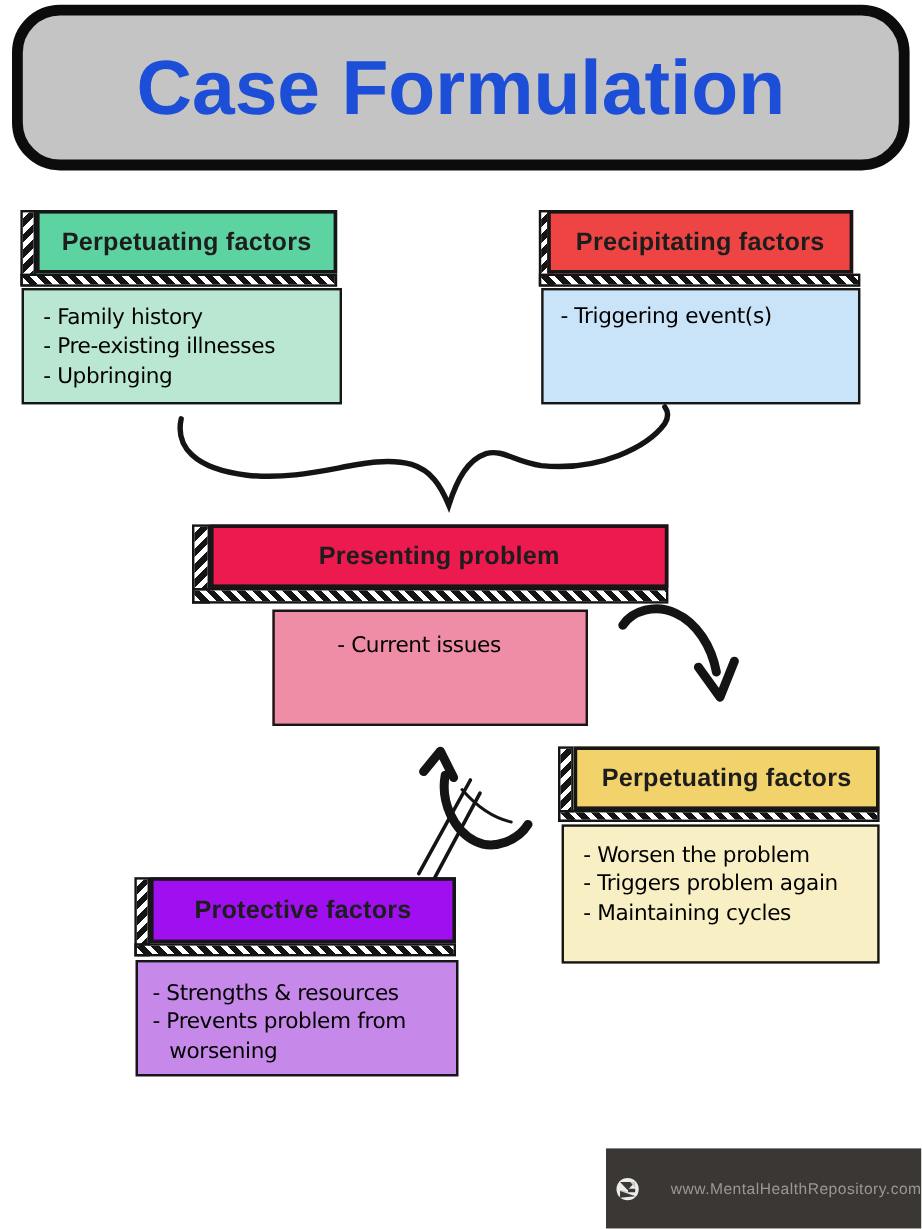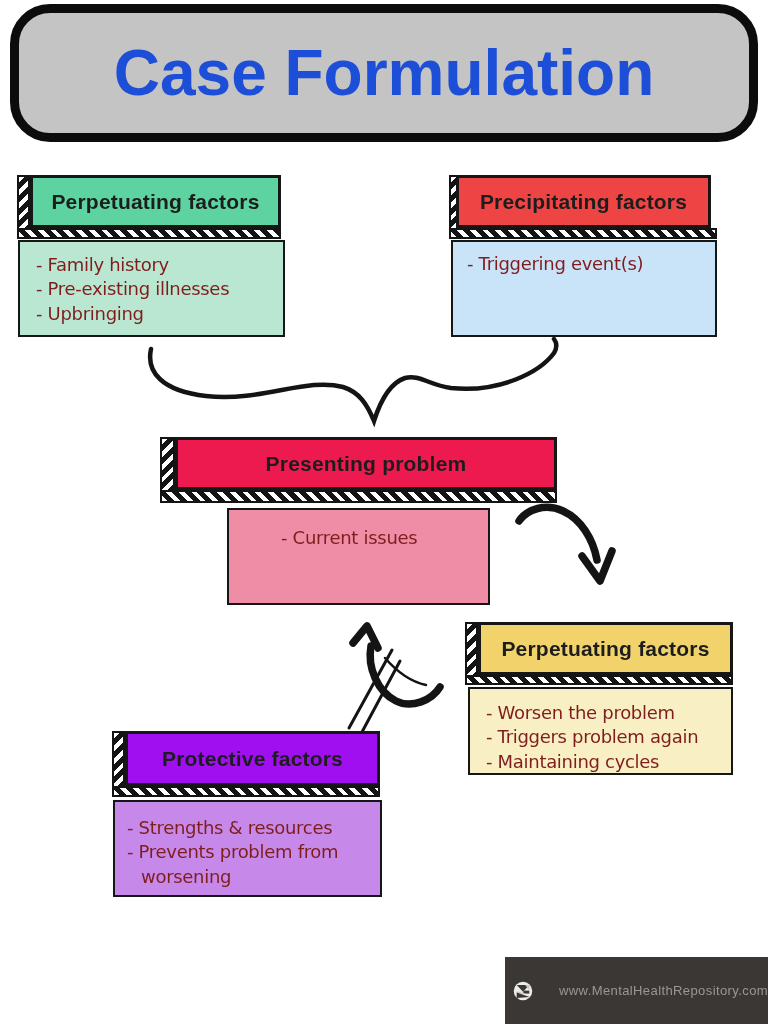--- a/index.html
+++ b/index.html
@@ -28,21 +28,21 @@
   
   .hdr{
     border:3px solid #161616;
     display:flex;align-items:center;justify-content:center;
     font-weight:bold;font-size:21px;color:#1d1d1d;letter-spacing:0.2px;
   }
   
   .bod{
     border:2.5px solid #161616;
     font-family:"DejaVu Sans", sans-serif;
-    font-size:18px;color:#7f1d1d;line-height:1.35;letter-spacing:-0.3px;
+    font-size:18px;color:#000000;line-height:1.35;letter-spacing:-0.3px;
   }
   .line{padding-left:14px;text-indent:-14px;}
   .nowrap{white-space:nowrap;}
   
   .footer-bar{
     left:505px;top:957px;width:263px;height:67px;background:#3b3734;
     display:flex;align-items:center;
   }
   .footer-url{
     color:#9b9795;font-size:13px;letter-spacing:0.4px;margin-left:26px;
@@ -86,21 +86,21 @@
   </div>
   <div class="abs bod" style="left: 227px; top: 508px; width: 263px; height: 97px; padding: 16px 18px 0px 52px; background: rgb(239, 141, 167);">
     <div class="line nowrap">- Current issues</div>
   </div>
 
   <div class="abs hatch hatch-left" style="left:465px;top:622px;width:13px;height:63px;"></div>
   <div class="abs hatch" style="left:465px;top:675px;width:268px;height:10px;"></div>
   <div class="abs hdr" style="left: 478px; top: 622px; width: 255px; height: 53px; background: rgb(241, 210, 107);">
     <span>Perpetuating factors</span>
   </div>
-  <div class="abs bod" style="left: 468px; top: 687px; width: 265px; height: 88px; padding: 12px 4px 0px 16px; background: rgb(248, 239, 196);">
+  <div class="abs bod" style="left: 468px; top: 687px; width: 265px; height: 116px; padding: 12px 4px 0px 16px; background: rgb(248, 239, 196);">
     <div class="line nowrap">- Worsen the problem</div>
     <div class="line nowrap">- Triggers problem again</div>
     <div class="line nowrap">- Maintaining cycles</div>
   </div>
 
   <div class="abs hatch hatch-left" style="left:112px;top:731px;width:13px;height:66px;"></div>
   <div class="abs hatch" style="left:112px;top:786px;width:268px;height:11px;"></div>
   <div class="abs hdr" style="left: 125px; top: 731px; width: 255px; height: 55px; background: rgb(160, 15, 240);">
     <span>Protective factors</span>
   </div>

